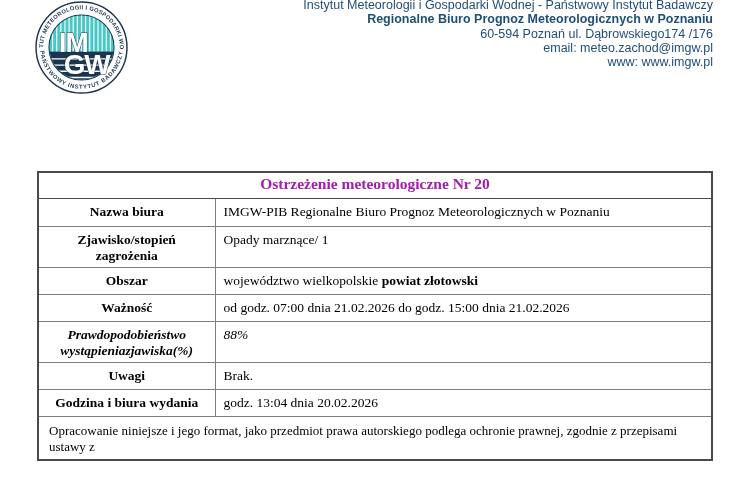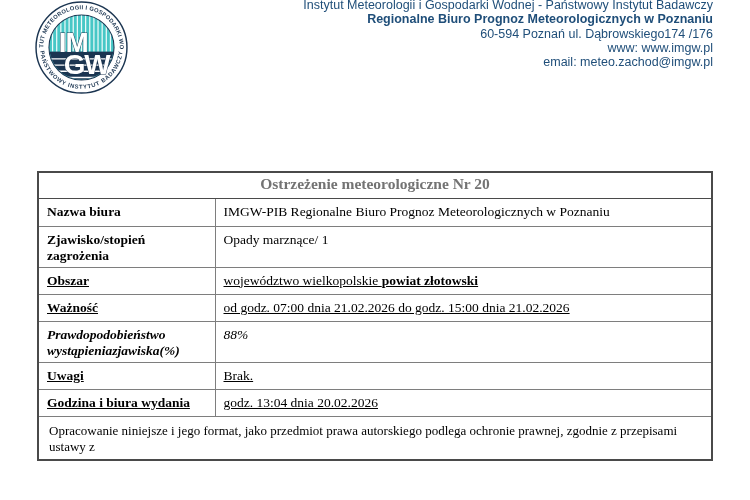--- a/index.html
+++ b/index.html
@@ -44,32 +44,33 @@
   table.warning-table td {
     border: 1px solid #7e7e7e;
     vertical-align: top;
     padding: 5px 8px 3px 8px;
     overflow: hidden;
   }
   td.lbl {
     font-weight: bold;
     border-right: 1px solid #4a4a4a;
     padding-left: 7px;
+    text-align: center;
   }
   tr.title-row td {
     text-align: center;
     font-weight: bold;
     font-size: 15.5px;
-    color: #737373;
+    color: #a21caf;
     padding: 3px 4px 2px 4px;
     border-bottom: 1px solid #4a4a4a;
   }
   .pre { white-space: pre-wrap; }
   .b { font-weight: bold; }
-  .h26 { height: 26px; } .h28 { height: 28px; } .h27 { height: 27px; text-decoration: underline; }
+  .h26 { height: 26px; } .h28 { height: 28px; } .h27 { height: 27px; }
   .h38 { height: 38px; } .h40 { height: 40px; font-style: italic; } .h30 { height: 30px; }
   tr.footer-row td { padding: 6px 8px 4px 10px; font-size: 13px; }
 
   
   .ring-text { font-family: "Liberation Sans", sans-serif; font-weight: bold; fill: #1B3551; }
   .initials  { font-family: "Liberation Sans", sans-serif; font-weight: bold; fill: #ffffff;
                stroke: #1B3551; stroke-width: 0.9px; paint-order: stroke; letter-spacing: -1px; }
 </style>
 </head>
 <body>
@@ -121,22 +122,22 @@
       </g>
       <text class="initials" x="37" y="49" font-size="27" text-anchor="middle">IM</text>
       <text class="initials" x="50" y="71" font-size="27" text-anchor="middle">GW</text>
     </svg>
   </div>
 
   <div class="header-contact">
     <div>Instytut Meteorologii i Gospodarki Wodnej - Państwowy Instytut Badawczy</div>
     <div class="bold">Regionalne Biuro Prognoz Meteorologicznych w Poznaniu</div>
     <div>60-594 Poznań ul. Dąbrowskiego174 /176</div>
+    <div>email: meteo.zachod@imgw.pl</div>
     <div>www: www.imgw.pl</div>
-    <div>email: meteo.zachod@imgw.pl</div>
   </div>
 
   <table class="warning-table">
     <colgroup>
         <col style="width:177px">
         <col>
       </colgroup>
     <tbody>
         <tr class="title-row h26">
       <td colspan="2">Ostrzeżenie meteorologiczne Nr 20</td>

